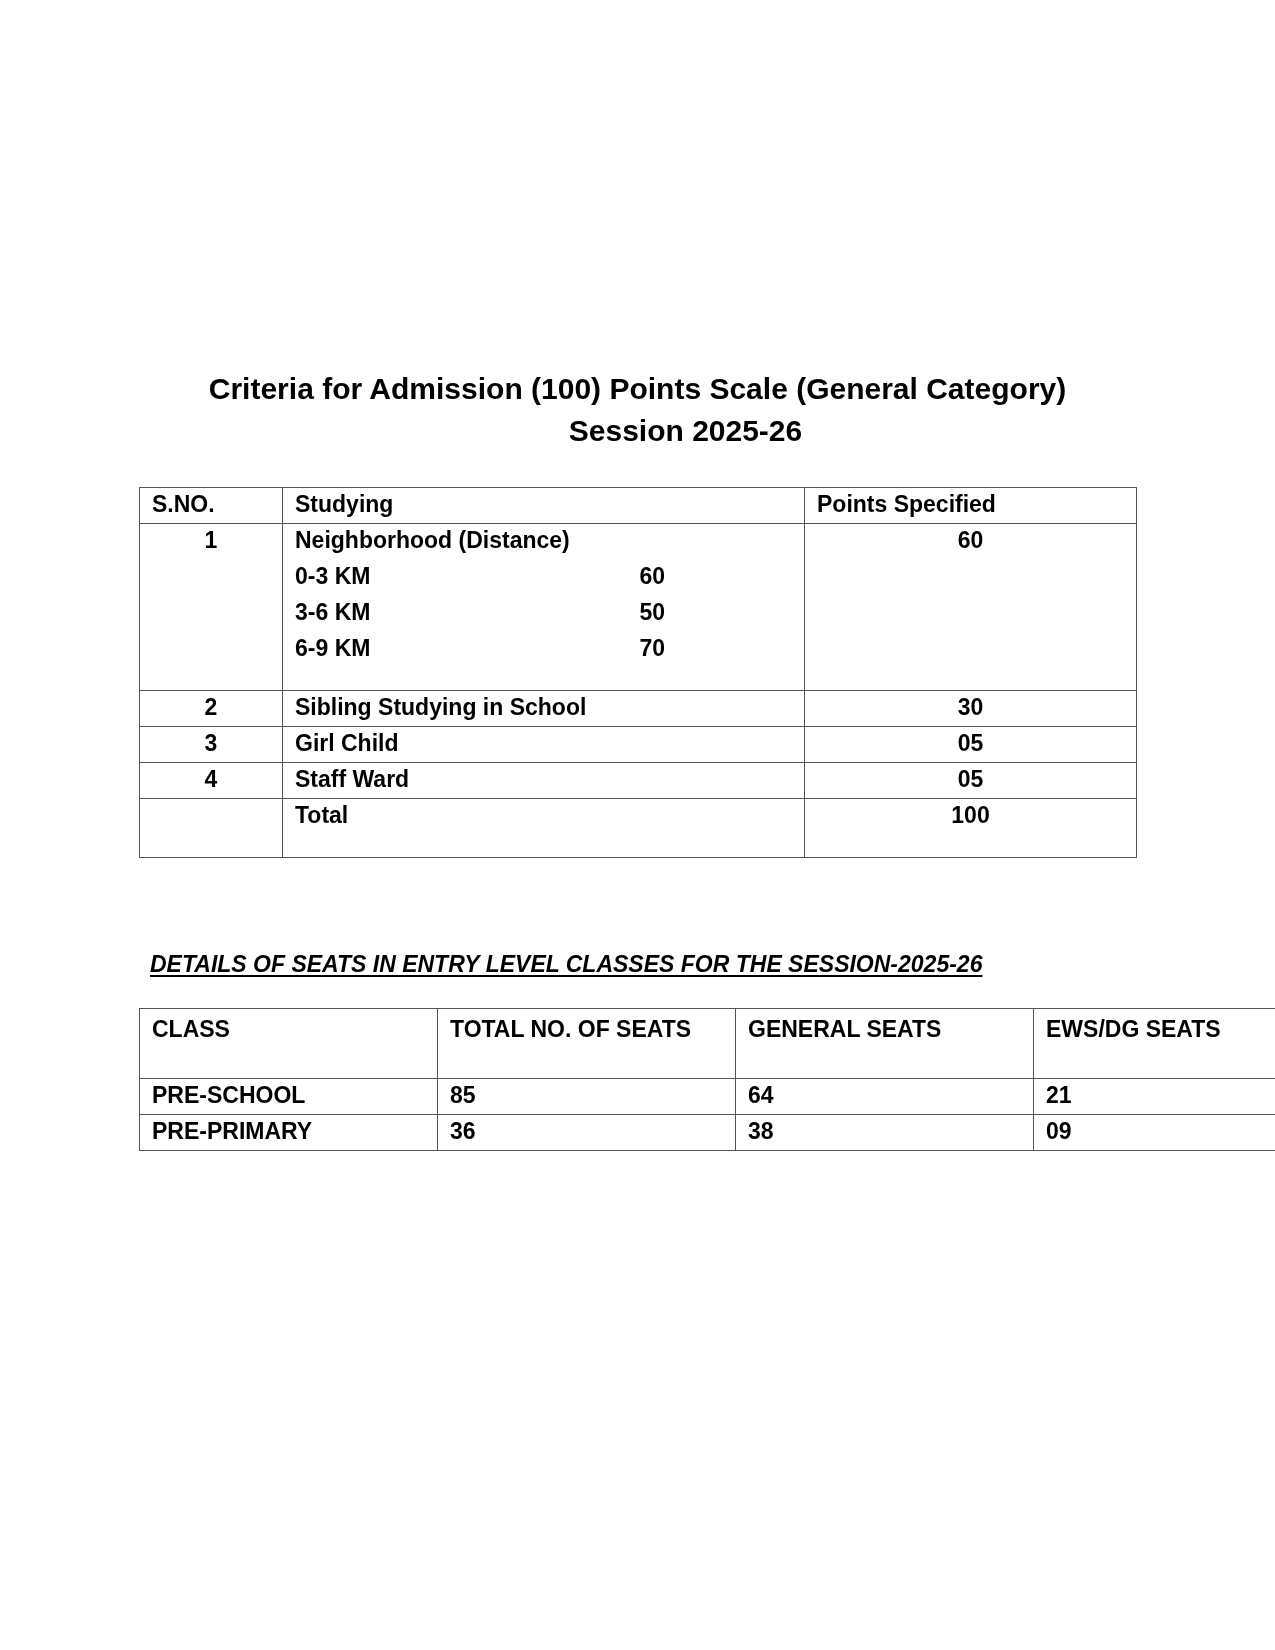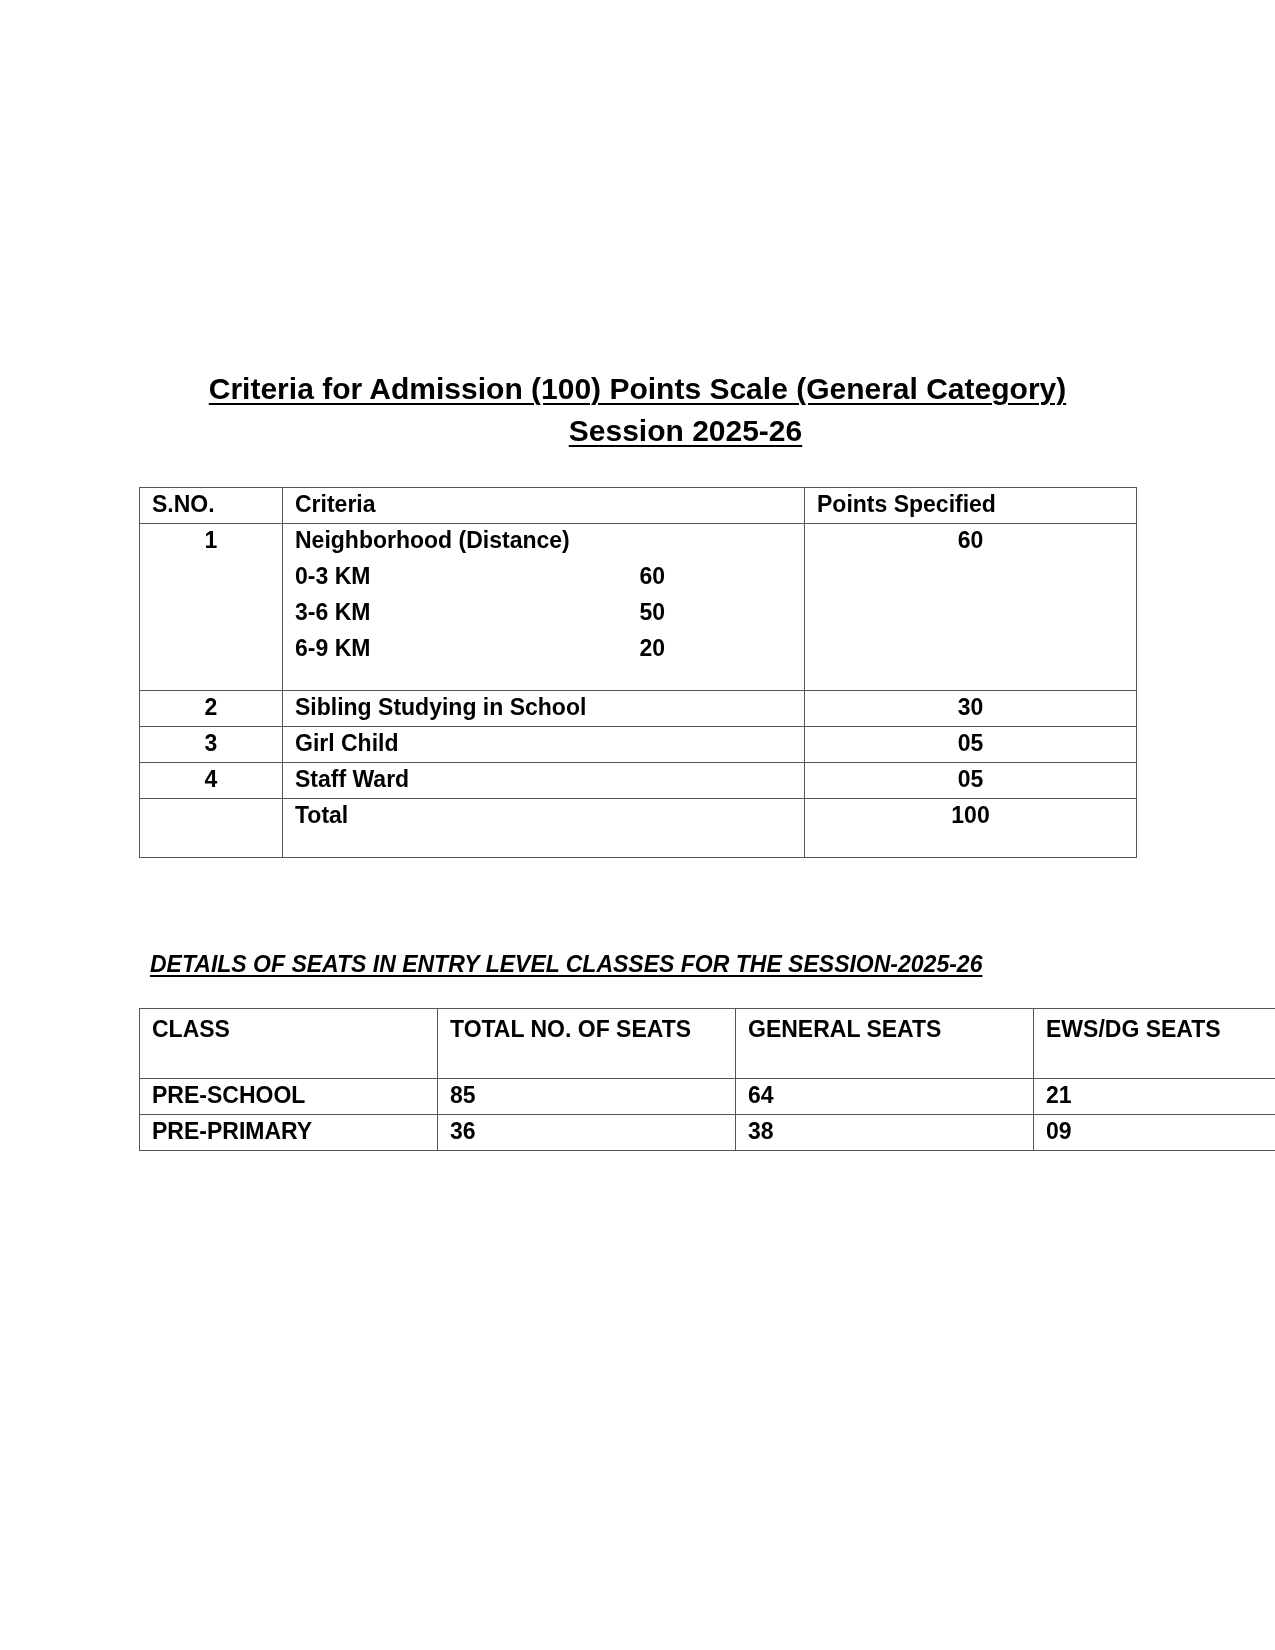--- a/index.html
+++ b/index.html
@@ -1,18 +1,18 @@
 <!DOCTYPE html>
 <html><head>
 <meta charset="utf-8">
 <style>
   html, body { margin:0; padding:0; background:#fff; }
   body { width:1275px; height:1650px; position:relative; font-family:"Liberation Sans", sans-serif; color:#000; }
   .title { position:absolute; left:0; width:1275px; text-align:center; font-weight:bold; font-size:30px; }
-  .title span { text-decoration:underline; text-decoration-thickness:2px; text-underline-offset:4px; }
+  .title span { text-decoration-thickness:2px; text-underline-offset:4px; }
   #t1 { top:372px; }
   #t2 { top:414px;padding-left:48px; }
   table { border-collapse:collapse; position:absolute; font-weight:bold; font-size:23px; }
   td, th { border:1.5px solid #555; vertical-align:top; text-align:left; font-weight:bold;margin-top:44px; }
   #crit { left:139px; top:487px; width:998px; }
   #crit td, #crit th { padding:3px 12px 4px 12px; height:28px; }
   #crit .c1 { width:118px; text-align:center; }
   #crit .c2 { width:497px; }
   #crit .c3 { text-align:center; }
   #crit .sub { display:flex; width:370px; justify-content:space-between; margin-top:9px; }
@@ -26,38 +26,38 @@
 </head>
 <body>
 
 <div class="title" id="t1"><span>Criteria for Admission (100) Points Scale (General Category)</span></div>
 <div class="title" id="t2"><span>Session  2025-26</span></div>
 
 <table id="crit">
   <tbody>
       <tr>
     <th class="c1" style="text-align:left">S.NO.</th>
-    <th class="c2">Criteria</th>
+    <th class="c2">Studying</th>
     <th>Points Specified</th>
   </tr>
   <tr>
     <td class="c1">1</td>
     <td class="c2">
       <div>Neighborhood (Distance)</div>
       <div class="sub">
             <span>0-3 KM</span>
             <span>60</span>
           </div>
       <div class="sub">
             <span>3-6 KM</span>
             <span>50</span>
           </div>
       <div class="sub">
             <span>6-9 KM</span>
-            <span>20</span>
+            <span>70</span>
           </div>
       <div class="blank"></div>
     </td>
     <td class="c3">60</td>
   </tr>
   <tr>
     <td class="c1">2</td>
     <td class="c2">Sibling Studying in School</td>
     <td class="c3">30</td>
   </tr>

